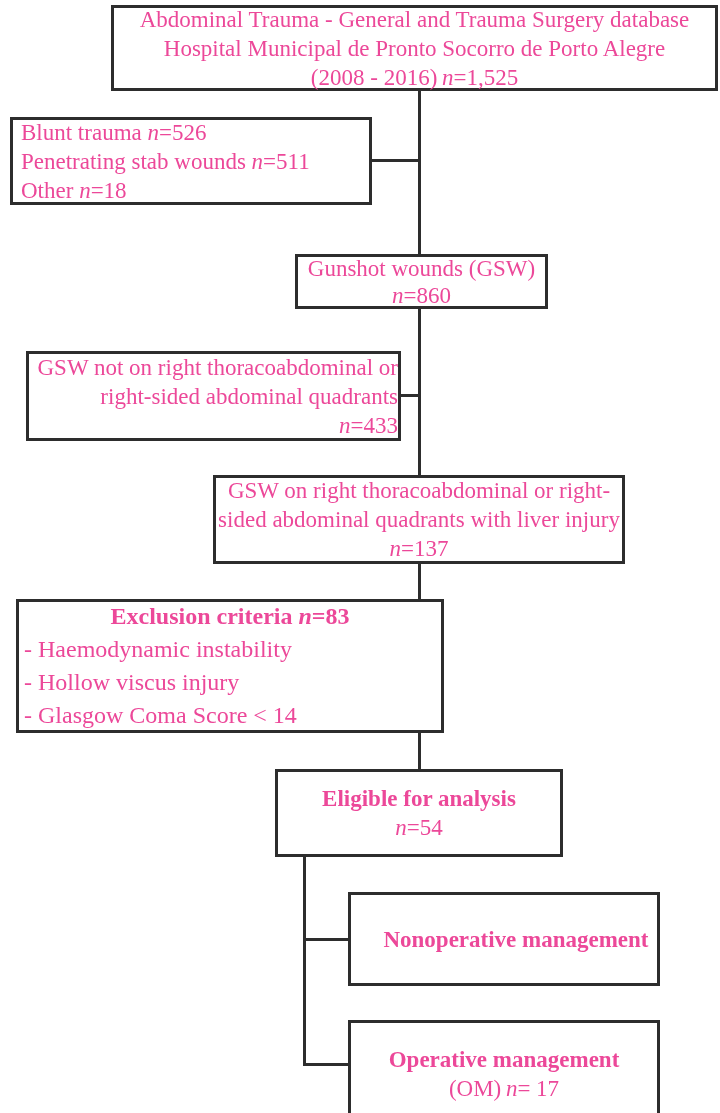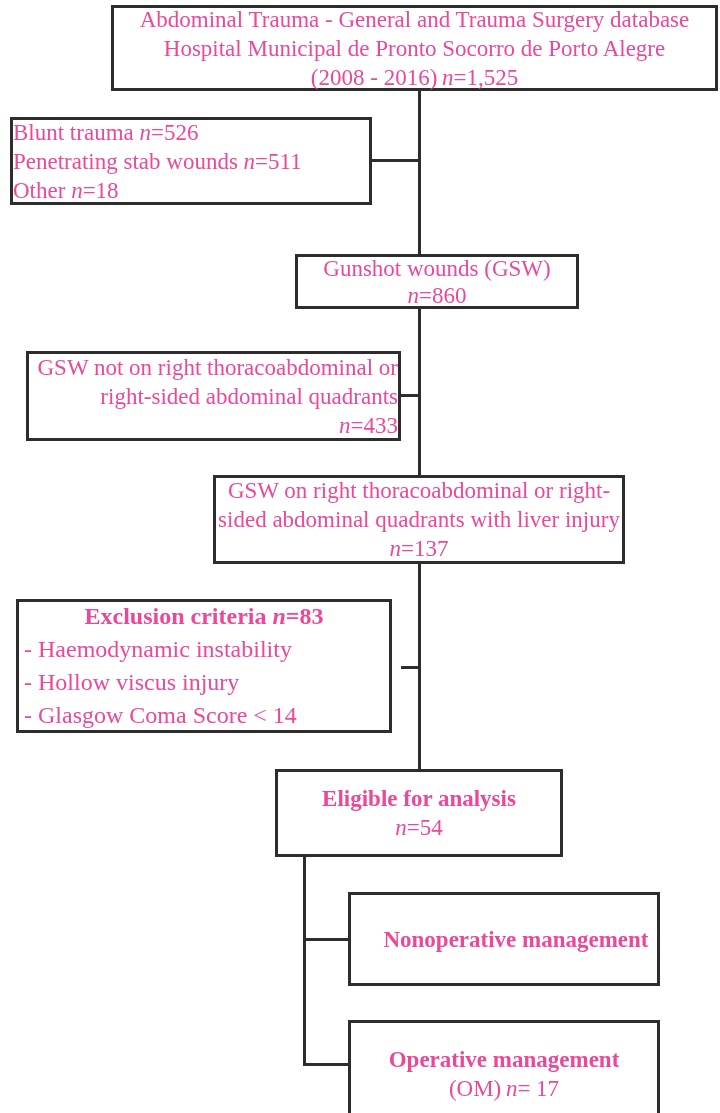--- a/index.html
+++ b/index.html
@@ -30,25 +30,25 @@
   .center .line { text-align: center; }
   .left .line { text-align: left; }
   .bold { font-weight: bold; }
   .n { font-style: italic; }
   .conn {
     position: absolute;
     background: #2d2d2d;
   }
   
   #box-database  { left: 103px; top: 5px;    width: 607px; height: 86px; }
-  #box-mechanism { left: 2px;   top: 117px;  width: 362px; height: 88px; padding-left: 0; }
-  #box-gsw       { left: 287px; top: 254px;  width: 284px; height: 55px; }
+  #box-mechanism { left: 2px;   top: 117px;  width: 362px; height: 88px; padding-left: 8px; }
+  #box-gsw       { left: 287px; top: 254px;  width: 253px; height: 55px; }
   #box-gsw-not   { left: 18px;  top: 351px;  width: 375px; height: 90px; align-items: flex-end; }
   #box-gsw-right { left: 205px; top: 475px;  width: 412px; height: 89px; }
-  #box-exclusion { left: 8px;   top: 599px;  width: 376px; height: 134px; padding: 0 5px; }
+  #box-exclusion { left: 8px;   top: 599px;  width: 428px; height: 134px; padding: 0 5px; }
   #box-exclusion .line { font-size: 24px; line-height: 33px; }
   #box-eligible  { left: 267px; top: 769px;  width: 288px; height: 88px; }
   #box-nom       { left: 340px; top: 892px;  width: 312px; height: 94px; padding-left: 24px; }
   #box-om        { left: 340px; top: 1020px; width: 312px; height: 108px; }
   #box-gsw .line { line-height: 27px; }
   
   #conn-spine-1     { left: 410px; top: 90px;   width: 3px;  height: 164px; }
   #conn-stub-mech   { left: 364px; top: 159px;  width: 46px; height: 3px; }
   #conn-spine-2     { left: 410px; top: 308px;  width: 3px;  height: 167px; }
   #conn-stub-gswnot { left: 393px; top: 394px;  width: 17px; height: 3px; }

